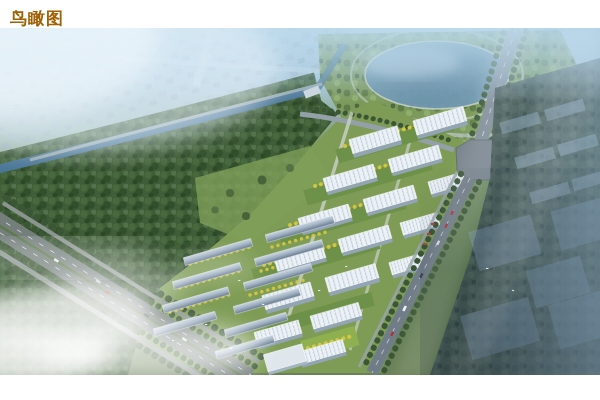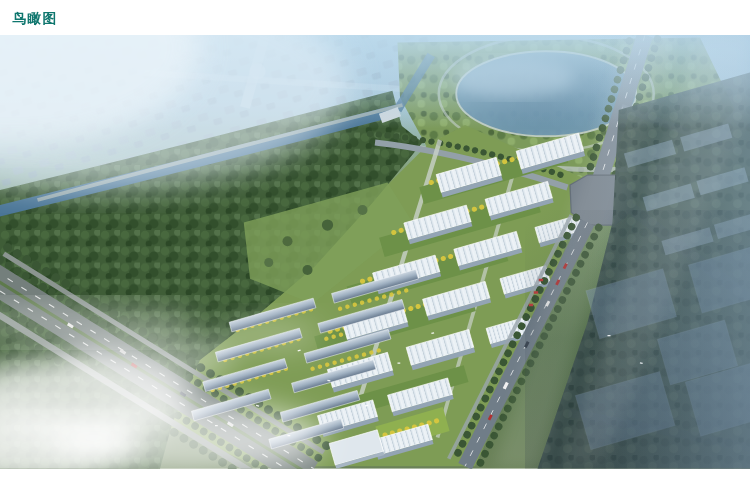--- a/index.html
+++ b/index.html
@@ -1,19 +1,19 @@
 <!DOCTYPE html>
 <html><head>
 <meta charset="utf-8">
 <style>
   html,body{margin:0;padding:0;background:#fff;}
   .stage{position:relative;width:600px;height:400px;background:#ffffff;overflow:hidden;
          font-family:"Liberation Sans","DejaVu Sans",sans-serif;}
-  .page-title{position:absolute;left:10px;top:7px;font-size:11px;font-weight:600;
-              color:#0f766e;letter-spacing:1px;}
+  .page-title{position:absolute;left:10px;top:7px;font-size:17px;font-weight:600;
+              color:#a16207;letter-spacing:1px;}
   .figure-wrap{position:absolute;left:0;top:28px;width:600px;height:347px;}
   .figure-wrap svg{display:block;}
 </style>
 </head>
 <body>
 
 <div class="stage">
   <div class="page-title">鸟瞰图</div>
 
   <div class="figure-wrap" role="img" aria-label="住宅小区鸟瞰效果图：中部为白色高层住宅与联排洋房，左侧为河道与密林，上方为湖泊公园与城市道路，右侧为半透明规划建筑，左下为高速公路与云雾">

